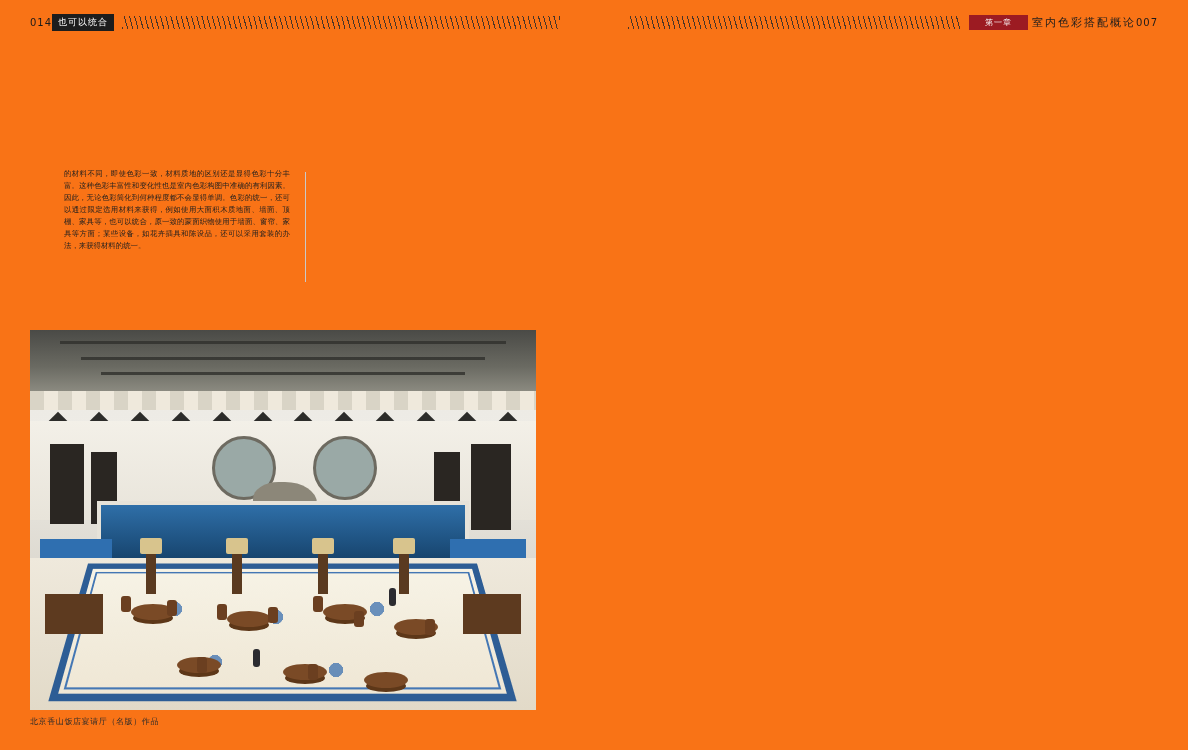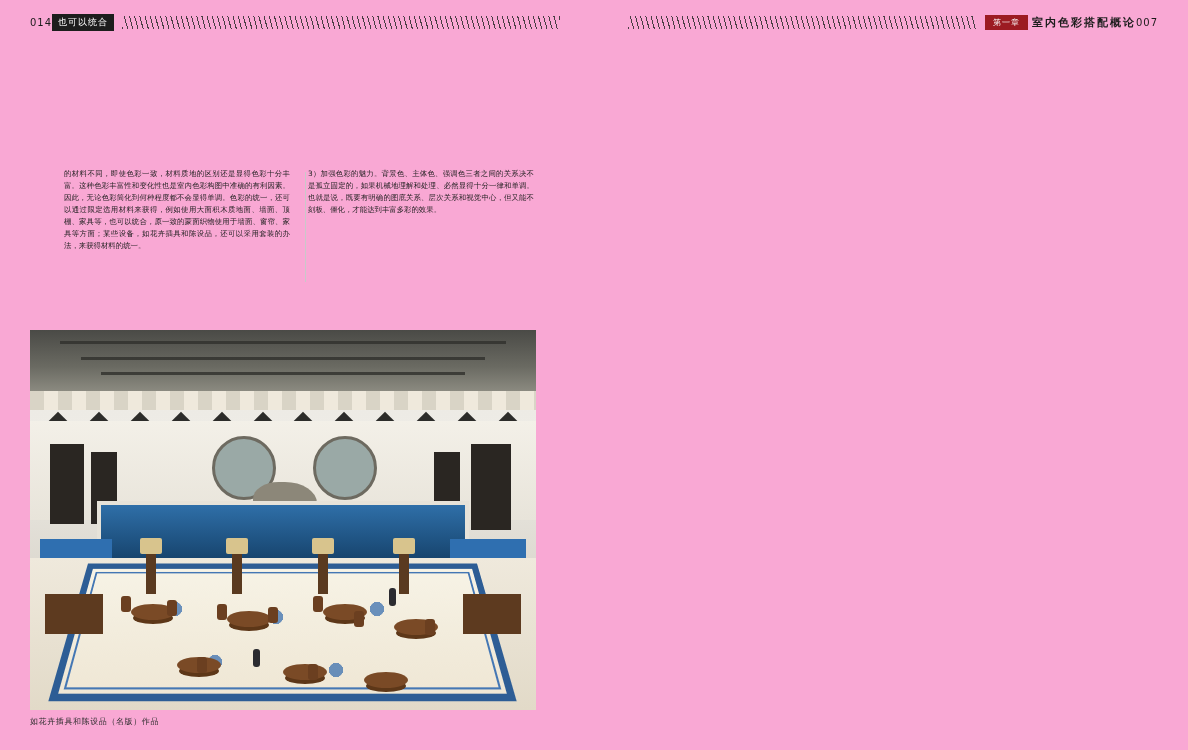--- a/index.html
+++ b/index.html
@@ -4,42 +4,42 @@
 <style>
   html,body{margin:0;padding:0;}
   body{
     width:1188px;height:750px;
     background:#ffffff;
     font-family:"DejaVu Sans","Liberation Sans",sans-serif;
     overflow:hidden;
     position:relative;
   }
   .spread{position:absolute;inset:0;display:flex;}
-  .page{position:relative;width:594px;height:750px;box-sizing:border-box;background:#f9a8d4;}
+  .page{position:relative;width:594px;height:750px;box-sizing:border-box;background:#f97316;}
   .page.left{padding:0;}
   .page.right{padding:0;}
 
   
   .head{position:absolute;top:14px;height:16px;display:flex;align-items:center;}
   .head.left-head{left:30px;right:26px;}
   .head.right-head{left:26px;right:30px;justify-content:flex-end;}
 
   .folio{
     font-size:10px;color:#1a1a1a;letter-spacing:1px;
     font-family:"DejaVu Sans",sans-serif;
   }
 
   .head-label{
     background:#1d1d1d;color:#ffffff;font-size:9px;
     padding:2px 6px;letter-spacing:1px;white-space:nowrap;
   }
   .head-chapter{
-    background:#9c1b22;color:#fff;font-size:8px;padding:2px 8px;margin-right:4px;letter-spacing:1px;
-  }
-  .head-title{font-size:11px;color:#1d1d1d;letter-spacing:2px;font-weight:bold;}
+    background:#9c1b22;color:#fff;font-size:8px;padding:2px 16px;margin-right:4px;letter-spacing:1px;
+  }
+  .head-title{font-size:11px;color:#1d1d1d;letter-spacing:2px;font-weight:normal;}
 
   .hatch{
     flex:1;height:13px;margin:0 8px;
     background:repeating-linear-gradient(75deg,#2a2a2a 0px,#2a2a2a 1px,transparent 1px,transparent 5px);
     opacity:.85;
   }
 
   
   .cols{position:absolute;display:flex;gap:18px;}
   .col{font-size:7.4px;line-height:1.62;color:#1f1f1f;text-align:justify;
@@ -111,23 +111,20 @@
     <div class="head left-head">
       <span class="folio">014</span>
       <span class="bar"></span>
       <span class="head-label">也可以统合</span>
       <span class="hatch"></span>
     </div>
 
     <div class="cols left-text">
       <div class="col">
         <p>的材料不同，即使色彩一致，材料质地的区别还是显得色彩十分丰富。这种色彩丰富性和变化性也是室内色彩构图中准确的有利因素。因此，无论色彩简化到何种程度都不会显得单调。色彩的统一，还可以通过限定选用材料来获得，例如使用大面积木质地面、墙面、顶棚、家具等，也可以统合，原一致的蒙面织物使用于墙面、窗帘、家具等方面；某些设备，如花卉插具和陈设品，还可以采用套装的办法，来获得材料的统一。</p>
-      </div>
-      <div class="col">
-        <p>3）加强色彩的魅力。背景色、主体色、强调色三者之间的关系决不是孤立固定的，如果机械地理解和处理、必然显得十分一律和单调。也就是说，既要有明确的图底关系、层次关系和视觉中心，但又能不刻板、僵化，才能达到丰富多彩的效果。</p>
       </div>
     </div>
     <div class="col-divider"></div>
 
     <div class="photo photo-left">
       <div class="lobby">
         <div class="ceiling"></div>
         <div class="ceilbeam" style="left:6%;width:88%;top:3%"></div>
         <div class="ceilbeam" style="left:10%;width:80%;top:7%"></div>
         <div class="ceilbeam" style="left:14%;width:72%;top:11%"></div>
@@ -183,21 +180,21 @@
         <div class="chair" style="left:64%;top:74%"></div>
         <div class="chair" style="left:78%;top:76%"></div>
         <div class="chair" style="left:33%;top:86%"></div>
         <div class="chair" style="left:55%;top:88%"></div>
         <div class="person" style="left:44%;top:84%"></div>
         <div class="person" style="left:71%;top:68%"></div>
         <div class="sidecab" style="left:3%;"></div>
         <div class="sidecab" style="right:3%;"></div>
       </div>
     </div>
-    <div class="caption cap-left">如花卉插具和陈设品（名版）作品</div>
+    <div class="caption cap-left">北京香山饭店宴请厅（名版）作品</div>
   </div>
 
   <div class="page right">
 
     <div class="head right-head">
       <span class="hatch"></span>
       <span class="head-chapter">第一章</span>
       <span class="head-title">室内色彩搭配概论</span>
       <span class="bar"></span>
       <span class="folio">007</span>

